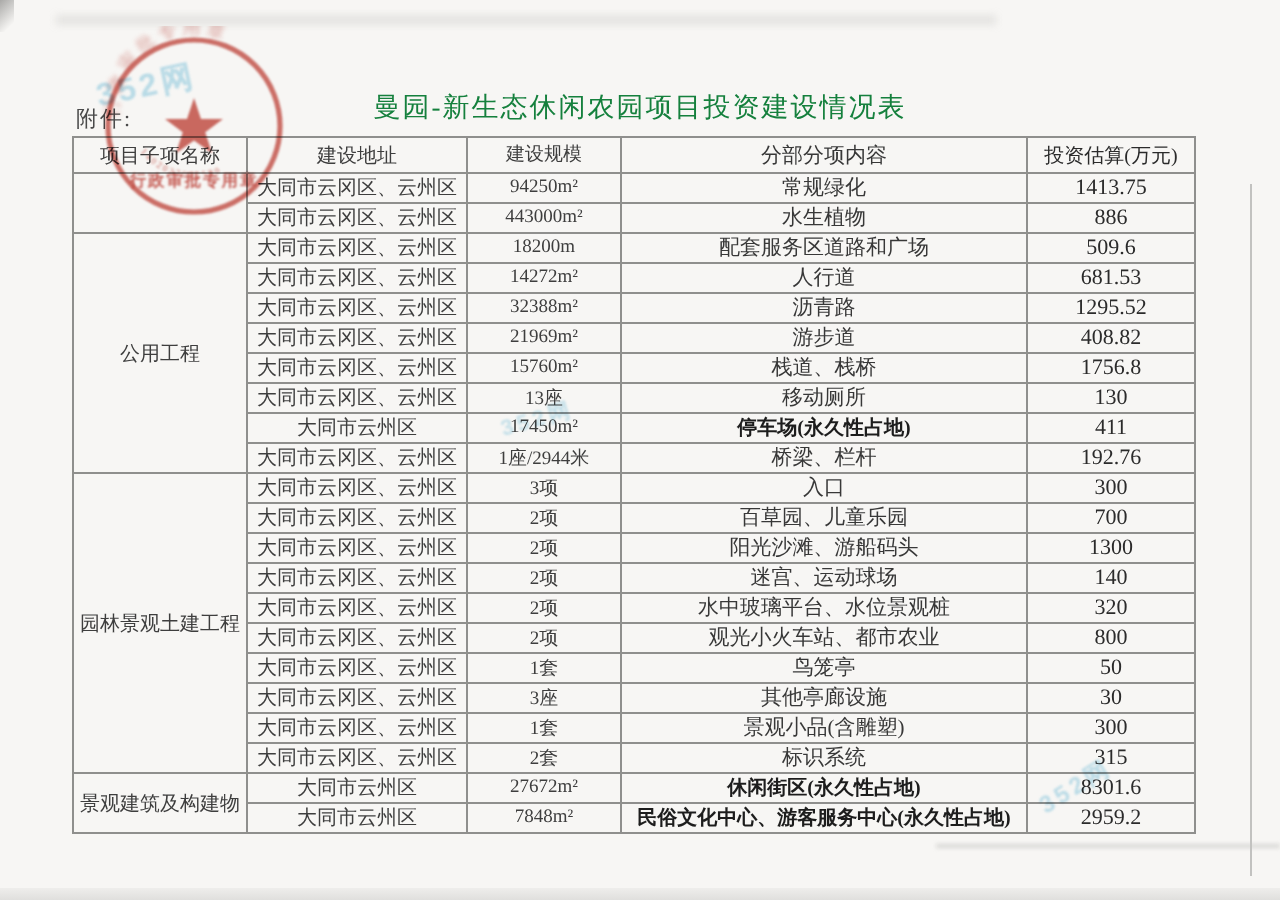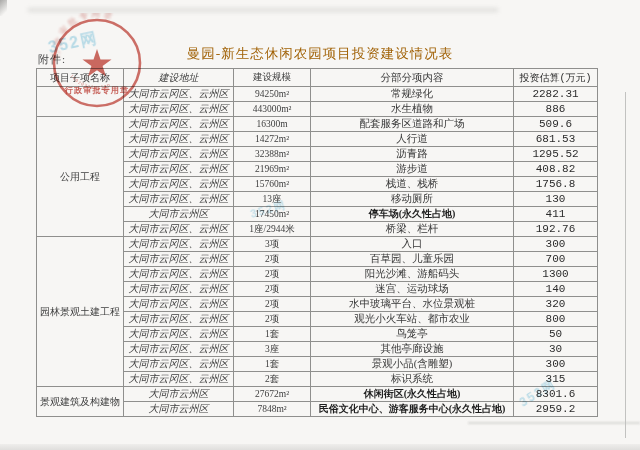--- a/index.html
+++ b/index.html
@@ -18,37 +18,37 @@
   .paper-edge-right { position:absolute; left:625px; top:92px; width:1px; height:346px;
     background:#c2c2c0; }
   .corner-mark-tl { position:absolute; left:0; top:0; width:7px; height:16px;
     background:linear-gradient(135deg,#6a6a68 0%,rgba(106,106,104,0) 80%); opacity:.55; }
   .bottom-shade { position:absolute; left:0; top:444px; width:640px; height:6px;
     background:linear-gradient(to bottom,rgba(190,190,188,.15),rgba(170,170,168,.3)); }
 
   .attachment { position:absolute; left:38px; top:52px; font-size:11px; color:#4a4a4a;
     letter-spacing:1px; }
   .doc-title { position:absolute; left:0; top:45px; width:640px; text-align:center;
-    font-size:13.5px; color:#a16207; letter-spacing:1px; }
+    font-size:13.5px; color:#15803d; letter-spacing:1px; }
 
   
   .tbl-wrap { position:absolute; left:36px; top:68px; }
   table { border-collapse:collapse; table-layout:fixed; width:561px;padding-left:32px; }
   th, td { border:1px solid #8f8f8d; text-align:center; vertical-align:middle;
     padding:0 2px; overflow:hidden; white-space:nowrap; }
   thead tr { height:18px; }
   tbody tr { height:14.5px; }
   th { font-weight:normal; font-size:10.5px; color:#424242; }
   th.h-est { font-size:10px; }
   .col-group  { width:87px;  font-size:10px;  color:#3e3e3e; }
-  .col-addr   { width:110px; font-size:10px;  color:#3e3e3e;font-style:italic; }
+  .col-addr   { width:110px; font-size:10px;  color:#3e3e3e; }
   .col-scale  { width:77px;  font-size:9.5px; color:#3e3e3e; }
   .col-content{ width:203px; font-size:10.5px; color:#383838; }
   .col-est    { width:84px;  font-size:11px;
-    font-family:Liberation Mono, monospace; color:#2b2b2b; }
+    font-family:Liberation Serif, serif; color:#2b2b2b; }
   tr.bold-row .col-content { font-weight:bold; color:#1d1d1d; font-size:10px;margin-left:12px; }
 
   
   .stamp { position:absolute; left:47px; top:13px; width:100px; height:100px;
     mix-blend-mode:multiply; opacity:.92; pointer-events:none; }
   .stamp-blur { filter:blur(.4px); }
 
   
   .watermark { position:absolute; color:rgba(95,185,220,.55);
     font-family:"Liberation Sans","DejaVu Sans",sans-serif; font-weight:bold;
@@ -79,32 +79,32 @@
         <th class="col-content">分部分项内容</th>
         <th class="col-est h-est">投资估算(万元)</th>
       </tr>
     </thead>
     <tbody>
         <tr>
           <td rowspan="2" class="col-group"></td>
           <td class="col-addr">大同市云冈区、云州区</td>
           <td class="col-scale">94250m²</td>
           <td class="col-content">常规绿化</td>
-          <td class="col-est">2282.31</td>
+          <td class="col-est">1413.75</td>
         </tr>
         <tr>
           <td class="col-addr">大同市云冈区、云州区</td>
           <td class="col-scale">443000m²</td>
           <td class="col-content">水生植物</td>
           <td class="col-est">886</td>
         </tr>
         <tr>
           <td rowspan="8" class="col-group">公用工程</td>
           <td class="col-addr">大同市云冈区、云州区</td>
-          <td class="col-scale">16300m</td>
+          <td class="col-scale">18200m</td>
           <td class="col-content">配套服务区道路和广场</td>
           <td class="col-est">509.6</td>
         </tr>
         <tr>
           <td class="col-addr">大同市云冈区、云州区</td>
           <td class="col-scale">14272m²</td>
           <td class="col-content">人行道</td>
           <td class="col-est">681.53</td>
         </tr>
         <tr>

